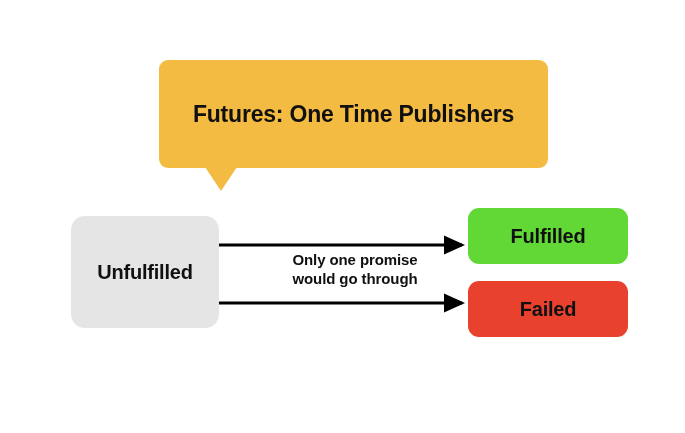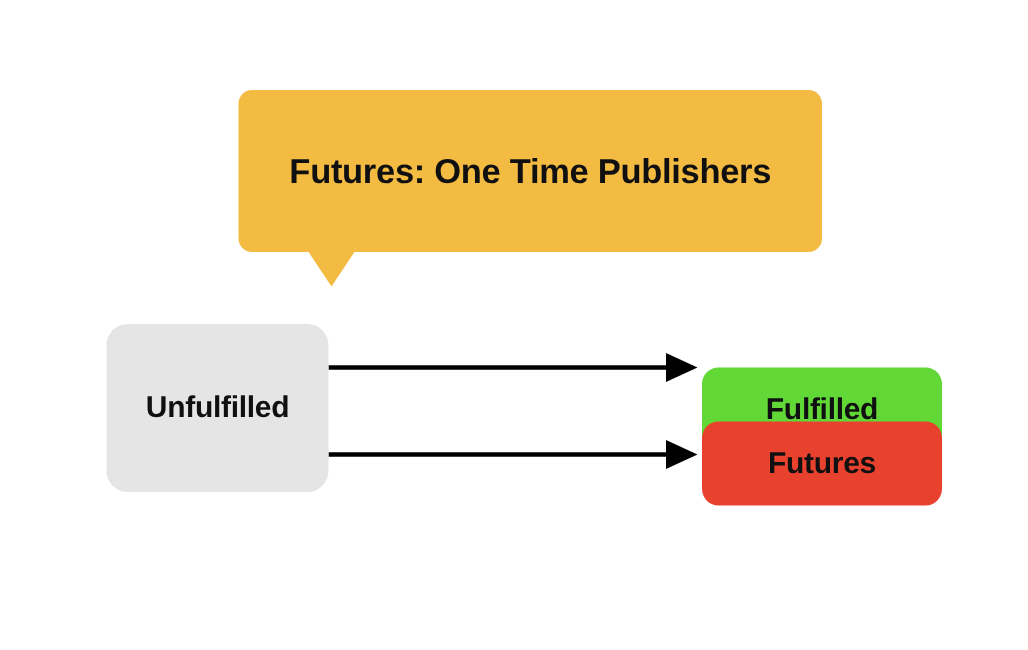--- a/index.html
+++ b/index.html
@@ -72,21 +72,20 @@
     font-size: 20px;
   }
   .node-fulfilled {
     left: 468px;
     top: 208px;
     width: 160px;
     height: 56px;
     background: #61D836;
     border-radius: 11px;
     font-size: 20px;
-    margin-top: 37px;
   }
   .node-failed {
     left: 468px;
     top: 281px;
     width: 160px;
     height: 56px;
     background: #E8422F;
     border-radius: 11px;
     font-size: 20px;
   }
@@ -138,17 +137,21 @@
 
   <div class="node node-unfulfilled">
     <span>Unfulfilled</span>
   </div>
 
   <div class="node node-fulfilled">
     <span>Fulfilled</span>
   </div>
 
   <div class="node node-failed">
-    <span>Futures</span>
+    <span>Failed</span>
   </div>
 
+  <div class="edge-label">
+    <span>Only one promise</span>
+    <span>would go through</span>
+  </div>
 
 </div>
 
 </body></html>

